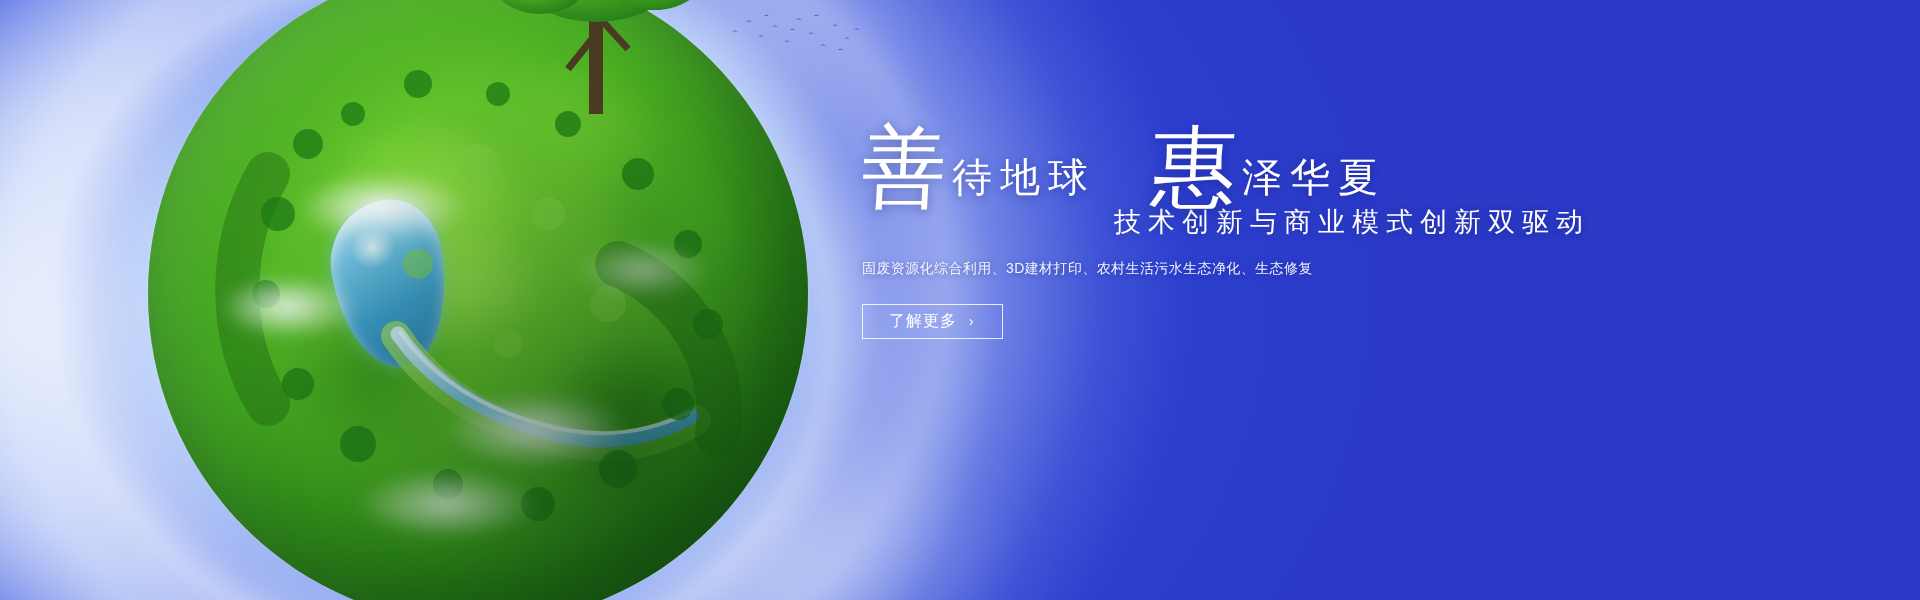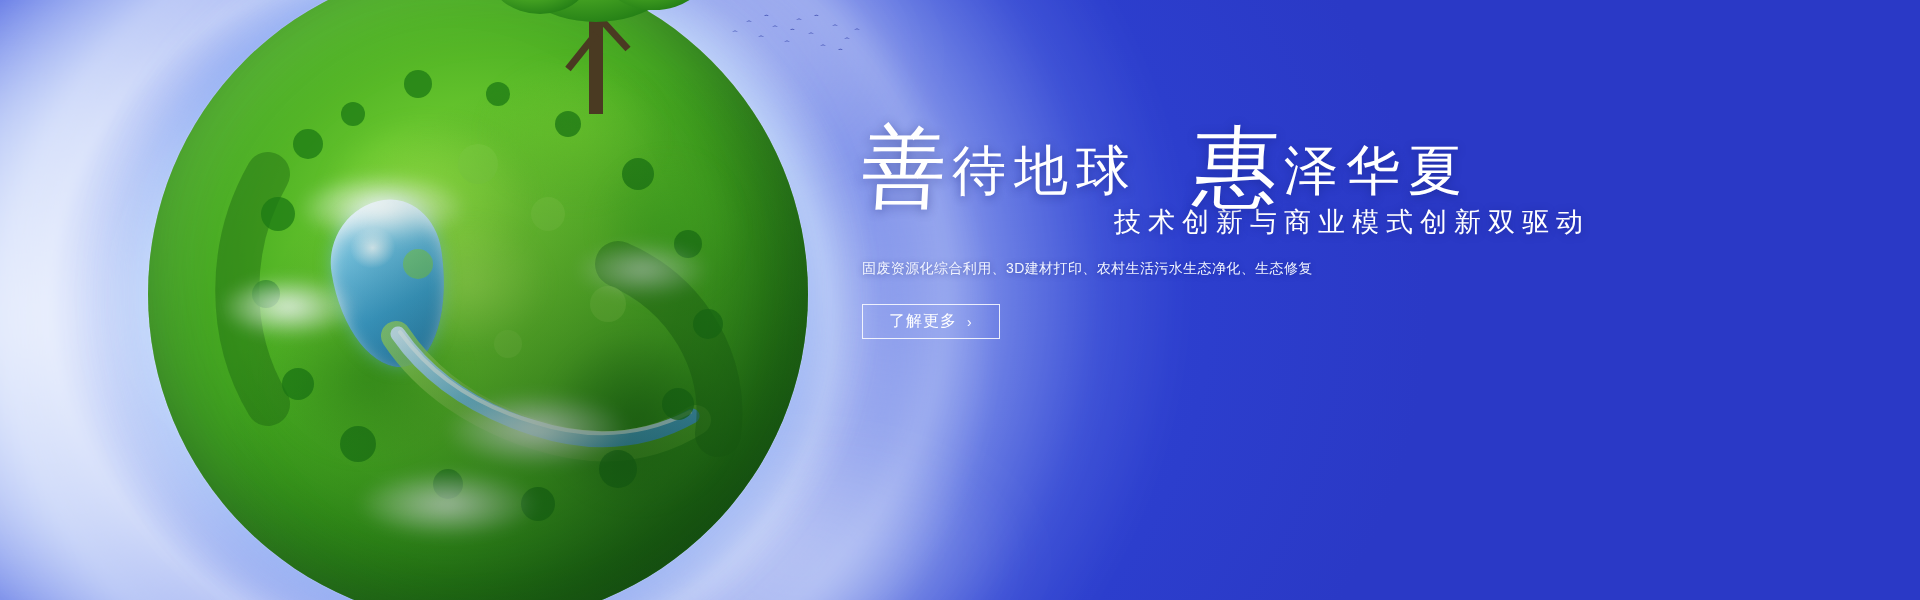--- a/index.html
+++ b/index.html
@@ -151,21 +151,21 @@
   }
   .hl-big {
     font-family:"Liberation Serif","DejaVu Serif",serif;
     font-size:84px; font-weight:400; letter-spacing:0;
     transform:skewX(-3deg) scaleY(1.04);
     margin-right:6px;
     position:relative; top:6px;
   }
   .hl-small {
     font-family:"Liberation Serif","DejaVu Serif",serif;
-    font-size:54px; font-weight:400; letter-spacing:8px;
+    font-size:40px; font-weight:400; letter-spacing:8px;
     position:relative; top:-6px;margin-top:23px;
   }
   .hl-gap { width:56px; }
 
   .subtitle {
     font-size:27px; letter-spacing:7px; font-weight:400;
     color:#ffffff;
     text-shadow:0 1px 8px rgba(16,26,110,0.40);
     white-space:nowrap;
     text-align:center;
@@ -179,21 +179,21 @@
   }
   .cta {
     display:inline-flex; align-items:center; justify-content:center; gap:10px;
     margin-top:26px;
     padding:0 26px; height:35px;
     border:1px solid rgba(255,255,255,0.85);
     background:transparent;
     color:#ffffff;
     font-size:16px; letter-spacing:1px;
     cursor:pointer;
-    font-family:Liberation Sans, sans-serif;
+    font-family:Liberation Mono, monospace;
   }
   .cta .chev { font-size:14px; line-height:1; opacity:0.95; }
 </style>
 </head>
 <body>
 
 <div class="banner">
 
   <div class="sky-veil veil-left"></div>
   <div class="sky-veil veil-a"></div>

